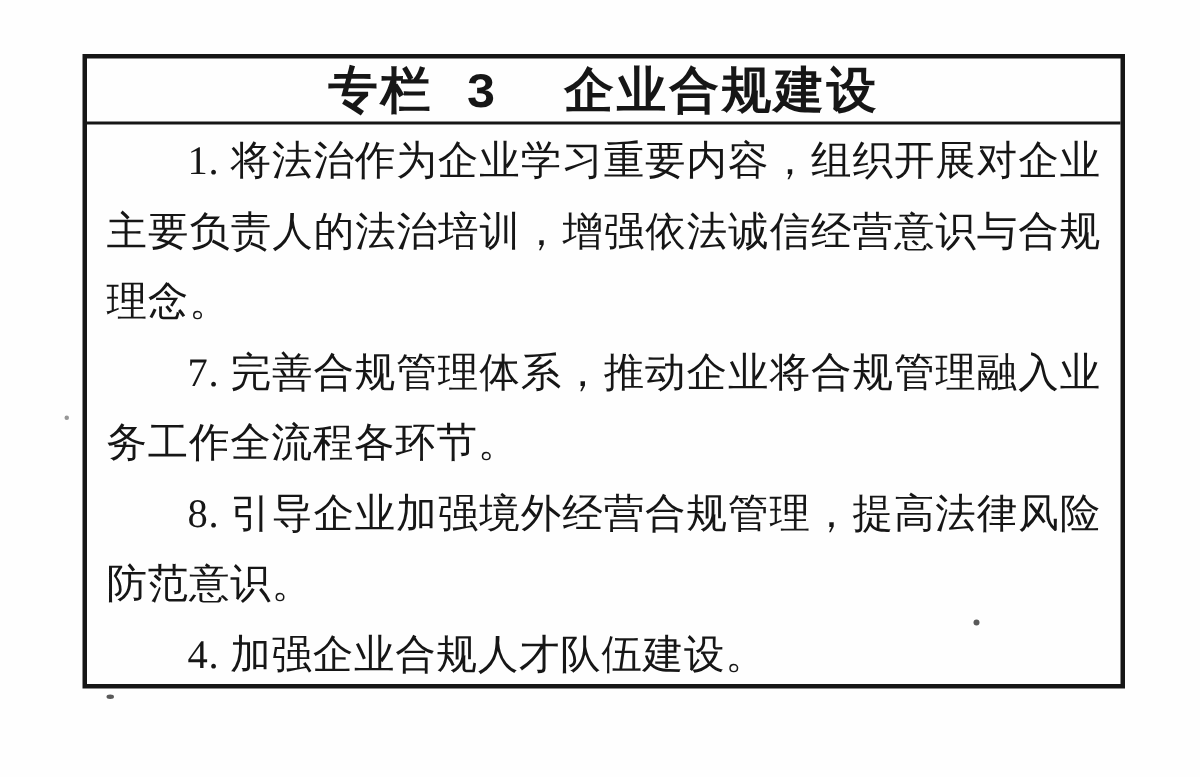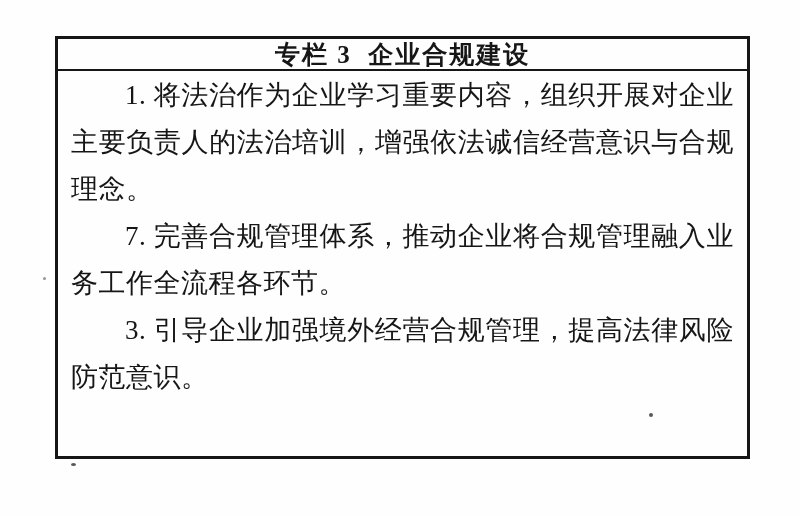--- a/index.html
+++ b/index.html
@@ -24,29 +24,29 @@
     position: absolute;
     left: 55px;
     top: 36px;
     width: 695px;
     height: 423px;
     box-sizing: border-box;
     border: 3px solid var(--ink, #161616);
     background: var(--paper, #fefefe);
   }
   .panel-title {
-    height: 32px;
+    height: 44px;
     box-sizing: border-box;
     border-bottom: 2px solid var(--ink, #161616);
     display: flex;
     align-items: center;
     justify-content: center;
-    font-family: Liberation Serif, serif;
+    font-family: Liberation Mono, monospace;
     font-weight: 700;
-    font-size: 25px;
+    font-size: 33px;
     letter-spacing: 2px;
     white-space: pre;
   }
   .panel-body {
     padding: 1px 13px 0 13px;
     font-size: 27px;
     line-height: 47px;
     text-align: justify;
     letter-spacing: 0.5px;
   }
@@ -67,21 +67,22 @@
 </head>
 <body>
 
 <div class="page">
 
   <div class="panel">
     <div class="panel-title">专栏 3  企业合规建设</div>
     <div class="panel-body">
       <p>1. 将法治作为企业学习重要内容，组织开展对企业主要负责人的法治培训，增强依法诚信经营意识与合规理念。</p>
       <p>7. 完善合规管理体系，推动企业将合规管理融入业务工作全流程各环节。</p>
-      <p>3. 引导企业加强境外经营合规管理，提高法律风险防范意识。</p>
+      <p>8. 引导企业加强境外经营合规管理，提高法律风险防范意识。</p>
+      <p>4. 加强企业合规人才队伍建设。</p>
     </div>
   </div>
 
   <span class="speck s1"></span>
   <span class="speck s2"></span>
   <span class="speck s3"></span>
 
 </div>
 
 </body></html>

